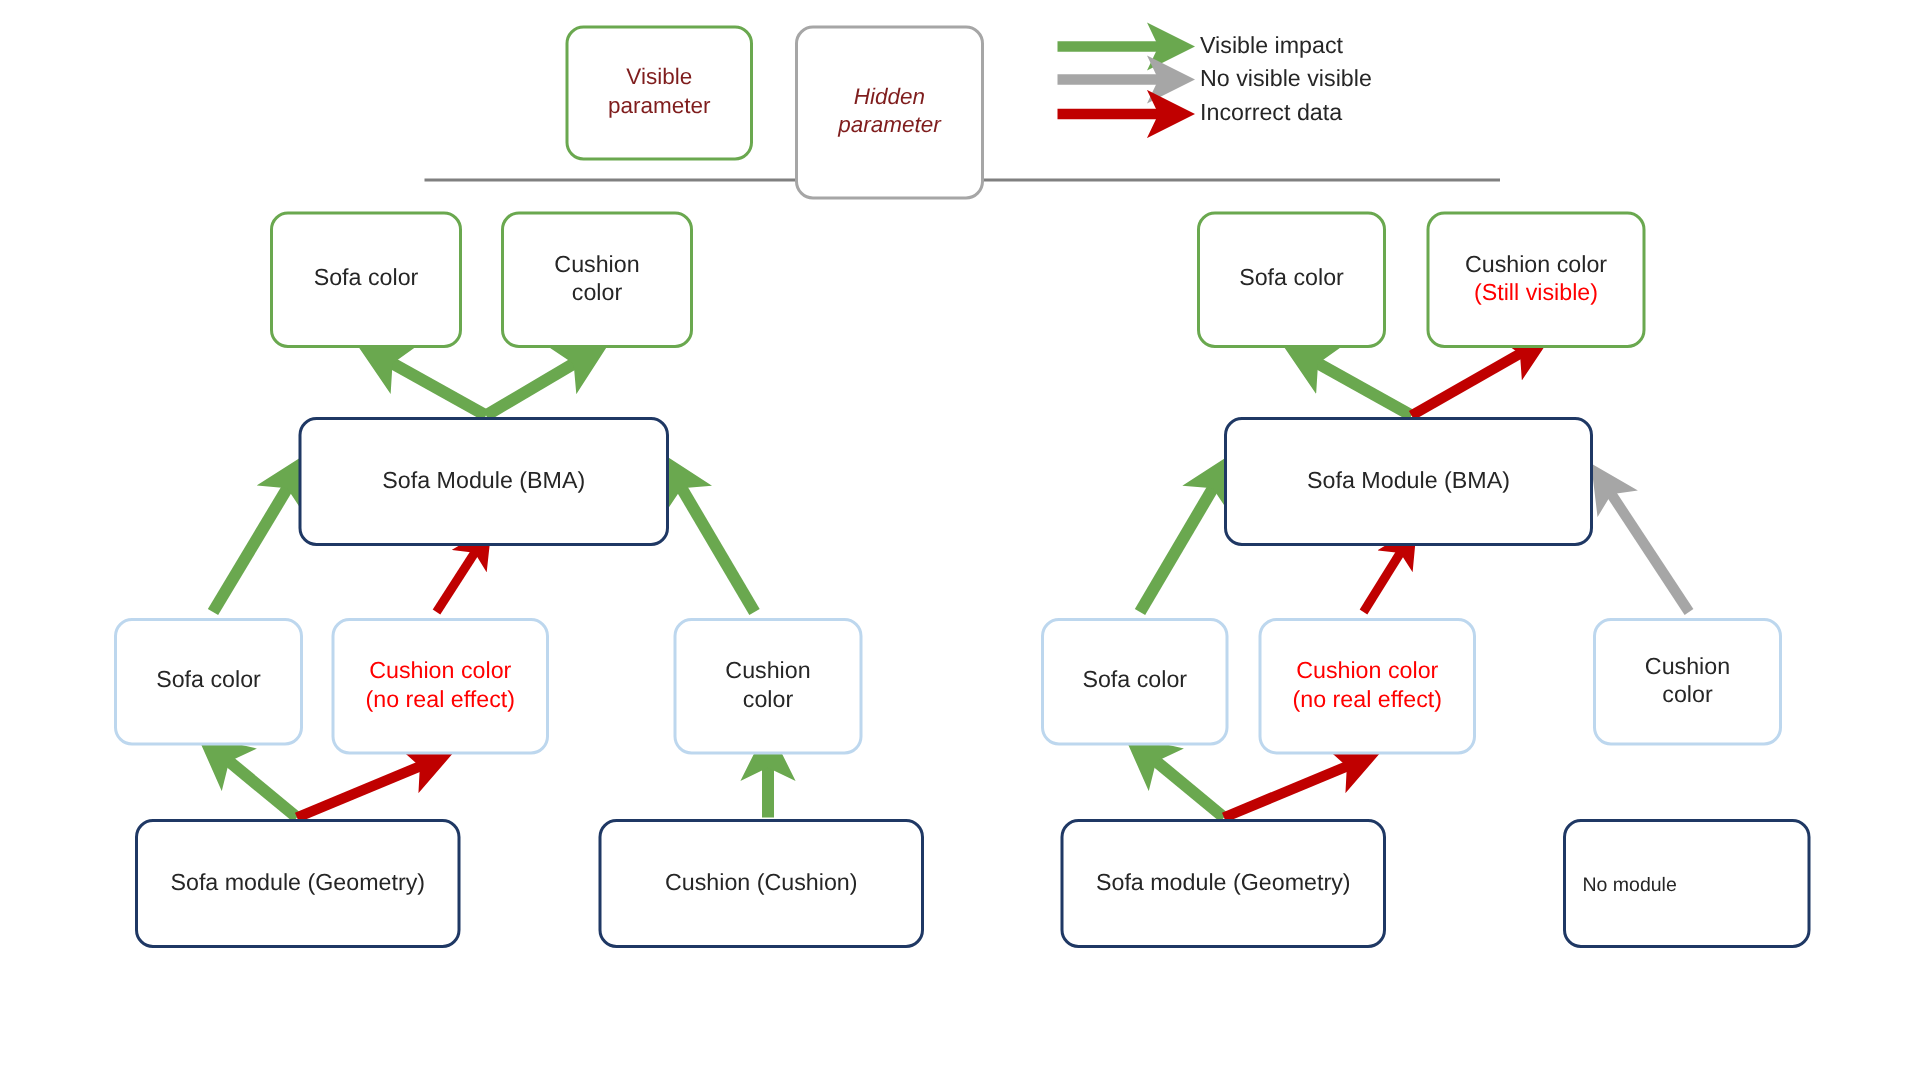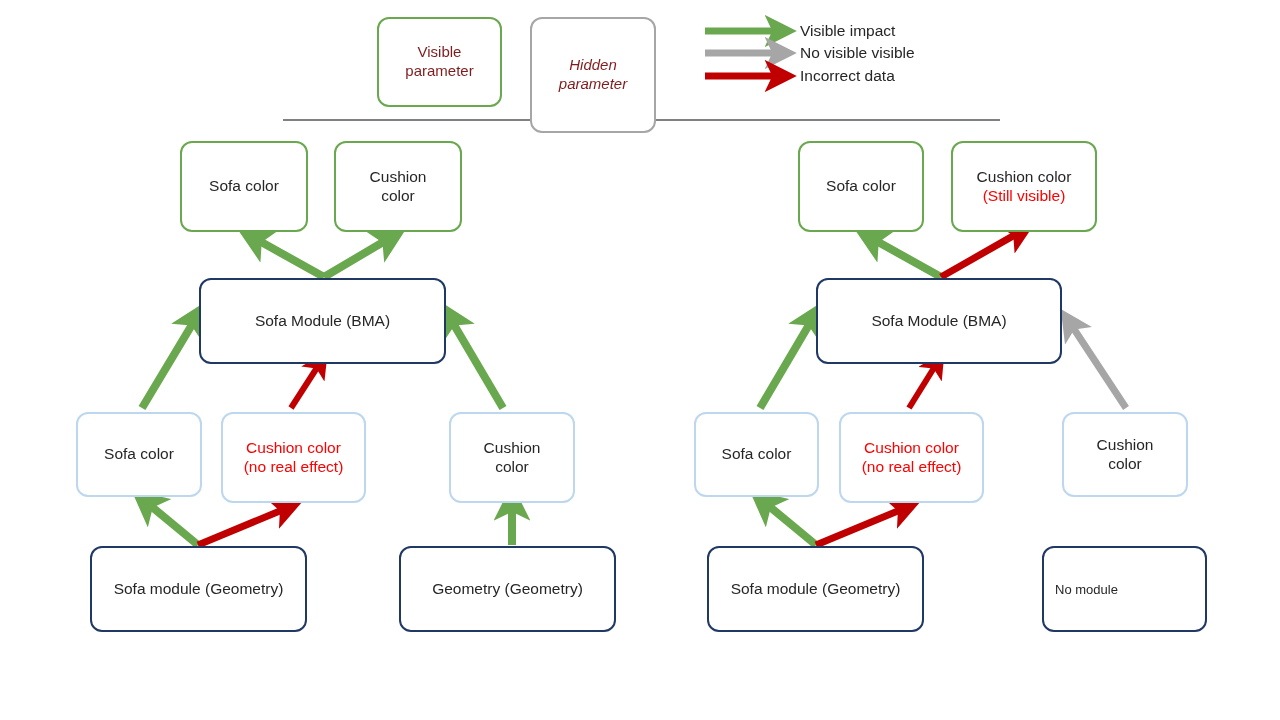--- a/index.html
+++ b/index.html
@@ -175,21 +175,21 @@
     <span class="all-red">Cushion color<br>(no real effect)</span>
   </div>
   <div class="node light t15" style="left:449px; top:412px; width:126px; height:91px;">
     <span>Cushion<br>color</span>
   </div>
 
   <div class="node navy t15" style="left:90px; top:546px; width:217px; height:86px;">
     <span>Sofa module (Geometry)</span>
   </div>
   <div class="node navy t15" style="left:399px; top:546px; width:217px; height:86px;">
-    <span>Geometry (Geometry)</span>
+    <span>Cushion (Cushion)</span>
   </div>
 
   <div class="node green t15" style="left:798px; top:141px; width:126px; height:91px;">
     <span>Sofa color</span>
   </div>
   <div class="node green t15" style="left:951px; top:141px; width:146px; height:91px;">
     <span>
       <span class="txt">Cushion color</span>
       <span class="sub-red">(Still visible)</span>
     </span>

